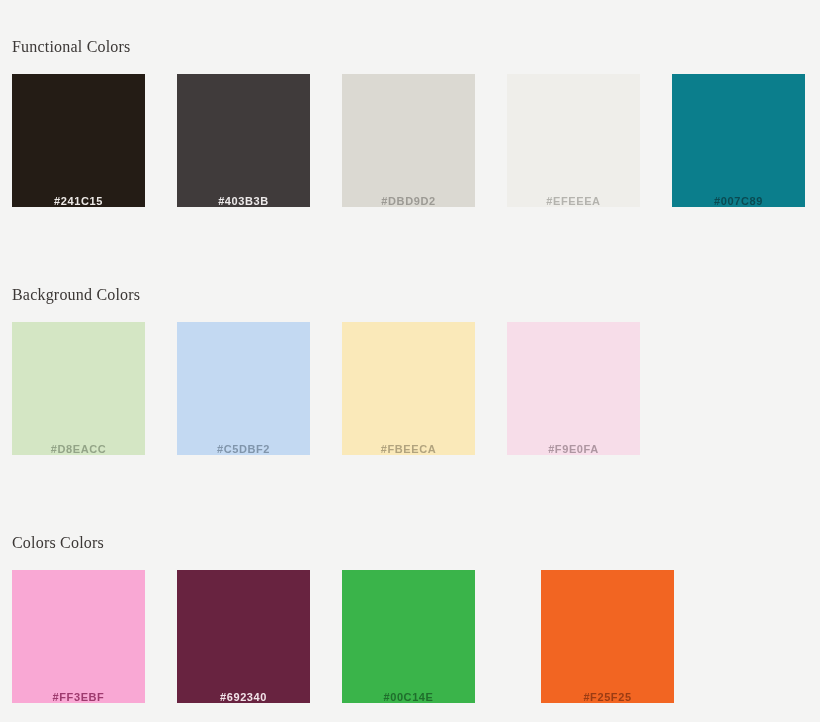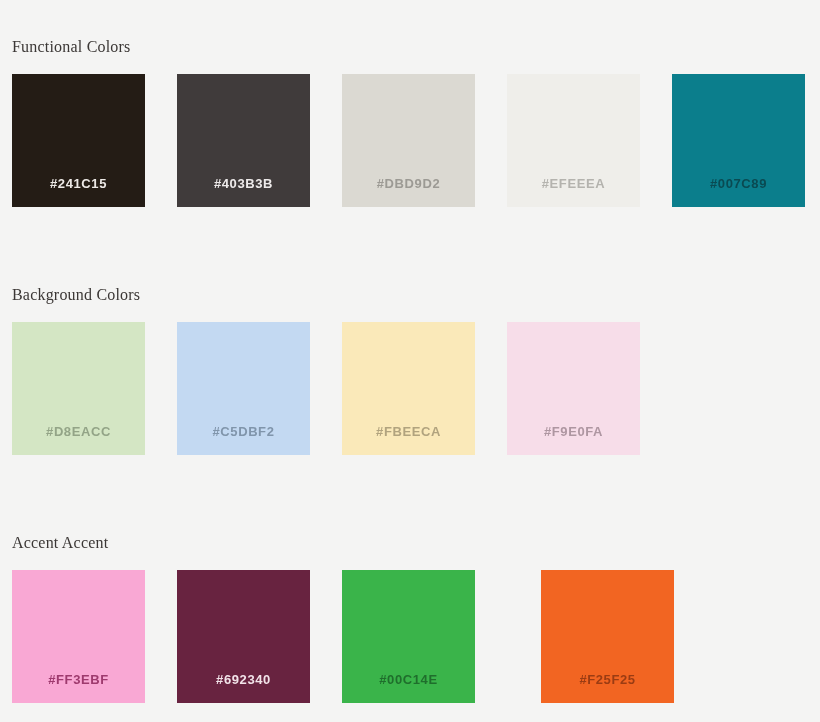--- a/index.html
+++ b/index.html
@@ -43,24 +43,23 @@
     height: 133px;
     box-sizing: border-box;
     position: relative;
     flex: 0 0 auto;
     display: flex;
     align-items: flex-end;
     justify-content: center;
   }
   .swatch-label {
     font-family: "Liberation Sans", sans-serif;
-    font-size: 13px;
+    font-size: 11px;
     font-weight: 700;
     letter-spacing: 0.6px;
-    padding-bottom: 17px;
     white-space: nowrap;
     line-height: 1;
   }
 
   
   #section-functional  { position: absolute; left: 12px; top: 39px;  }
   #section-background  { position: absolute; left: 12px; top: 287px; }
   #section-accent      { position: absolute; left: 12px; top: 535px; }
   .section .swatch-row { margin-top: 19px; }
 </style>
@@ -102,21 +101,21 @@
       <div class="swatch" style="background: rgb(250, 233, 185);">
         <span class="swatch-label" style="color: rgb(177, 163, 126);">#FBEECA</span>
       </div>
       <div class="swatch" style="background: rgb(247, 221, 233);">
         <span class="swatch-label" style="color: rgb(174, 150, 161);">#F9E0FA</span>
       </div>
     </div>
   </div>
 
   <div class="section" id="section-accent">
-    <h2 class="section-title">Accent Accent</h2>
+    <h2 class="section-title">Colors Colors</h2>
     <div class="swatch-row">
       <div class="swatch" style="background: #f9a8d4;">
         <span class="swatch-label" style="color: rgb(158, 58, 110);">#FF3EBF</span>
       </div>
       <div class="swatch" style="background: rgb(104, 35, 64); align-items: flex-end;">
         <span class="swatch-label" style="color: rgb(242, 227, 233);">#692340</span>
       </div>
       <div class="swatch" style="background: rgb(58, 180, 74);">
         <span class="swatch-label" style="color: rgb(31, 110, 44);">#00C14E</span>
       </div>

